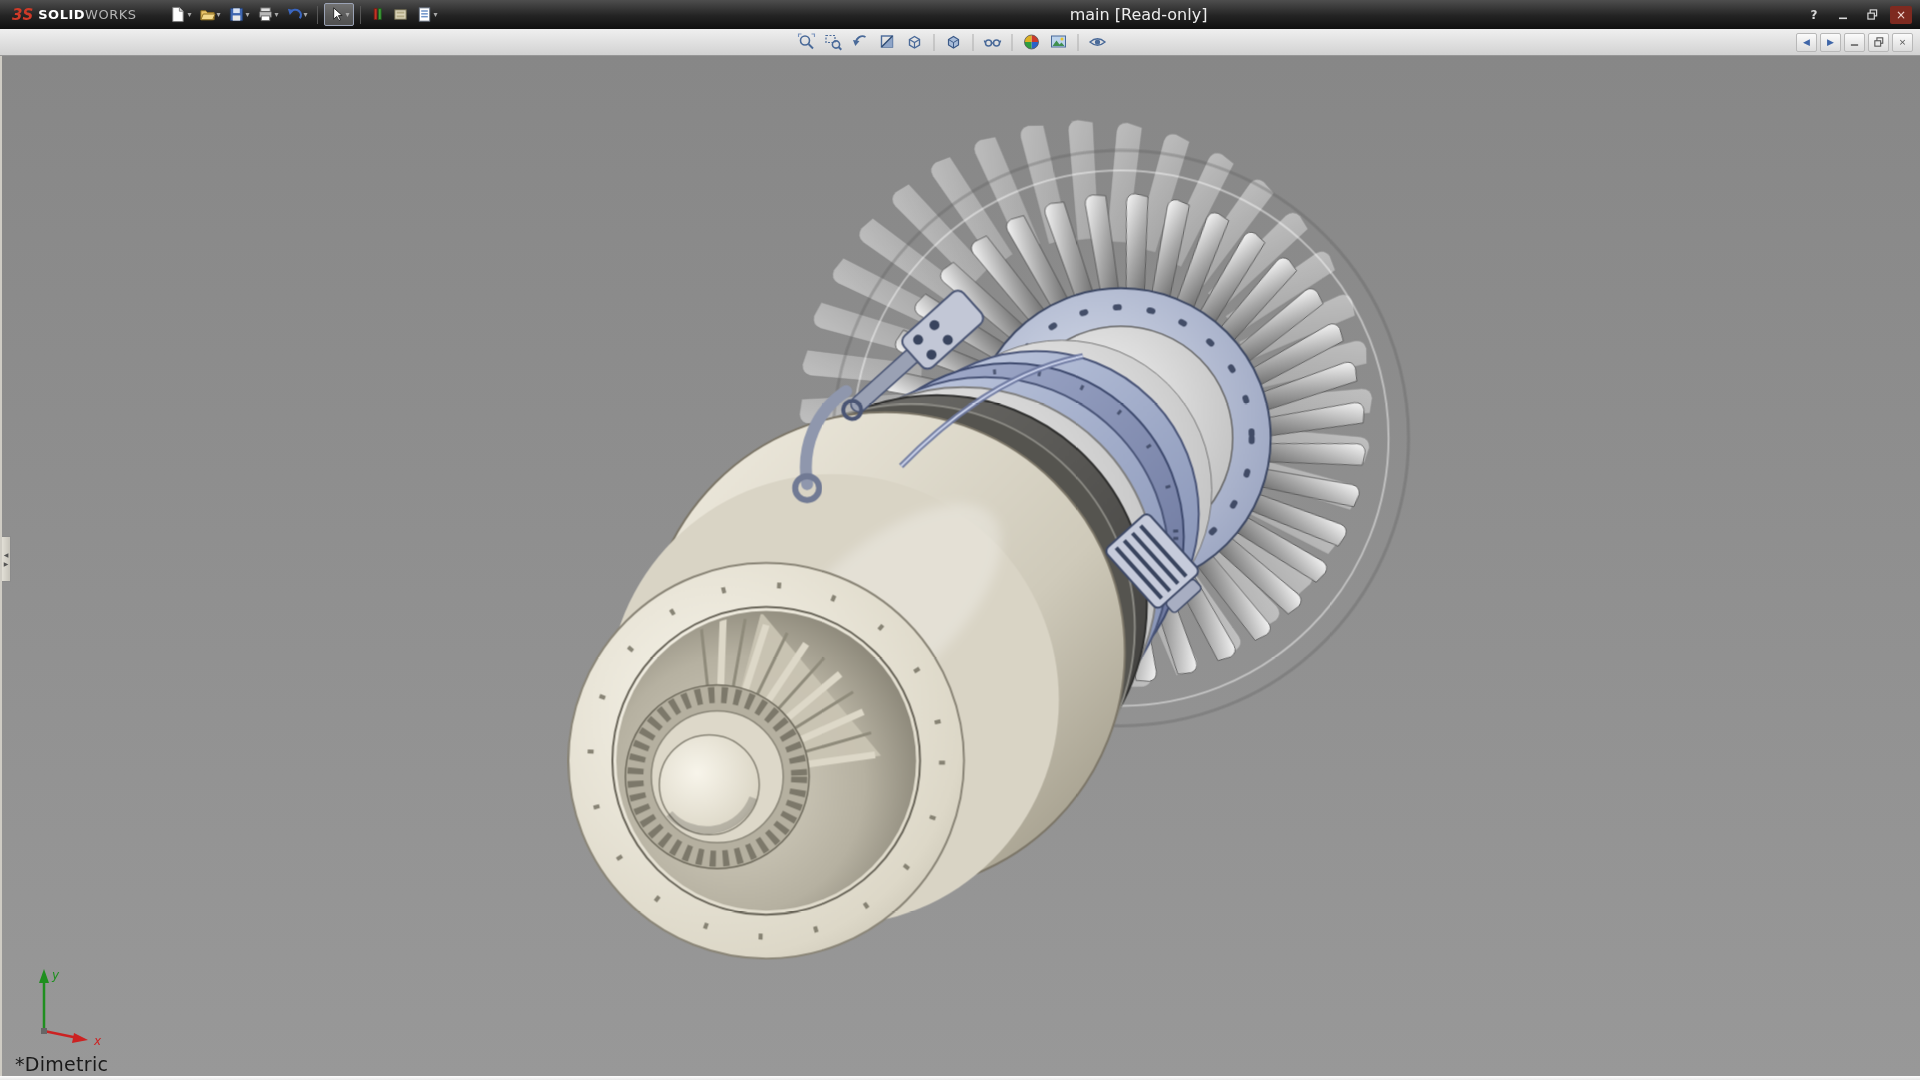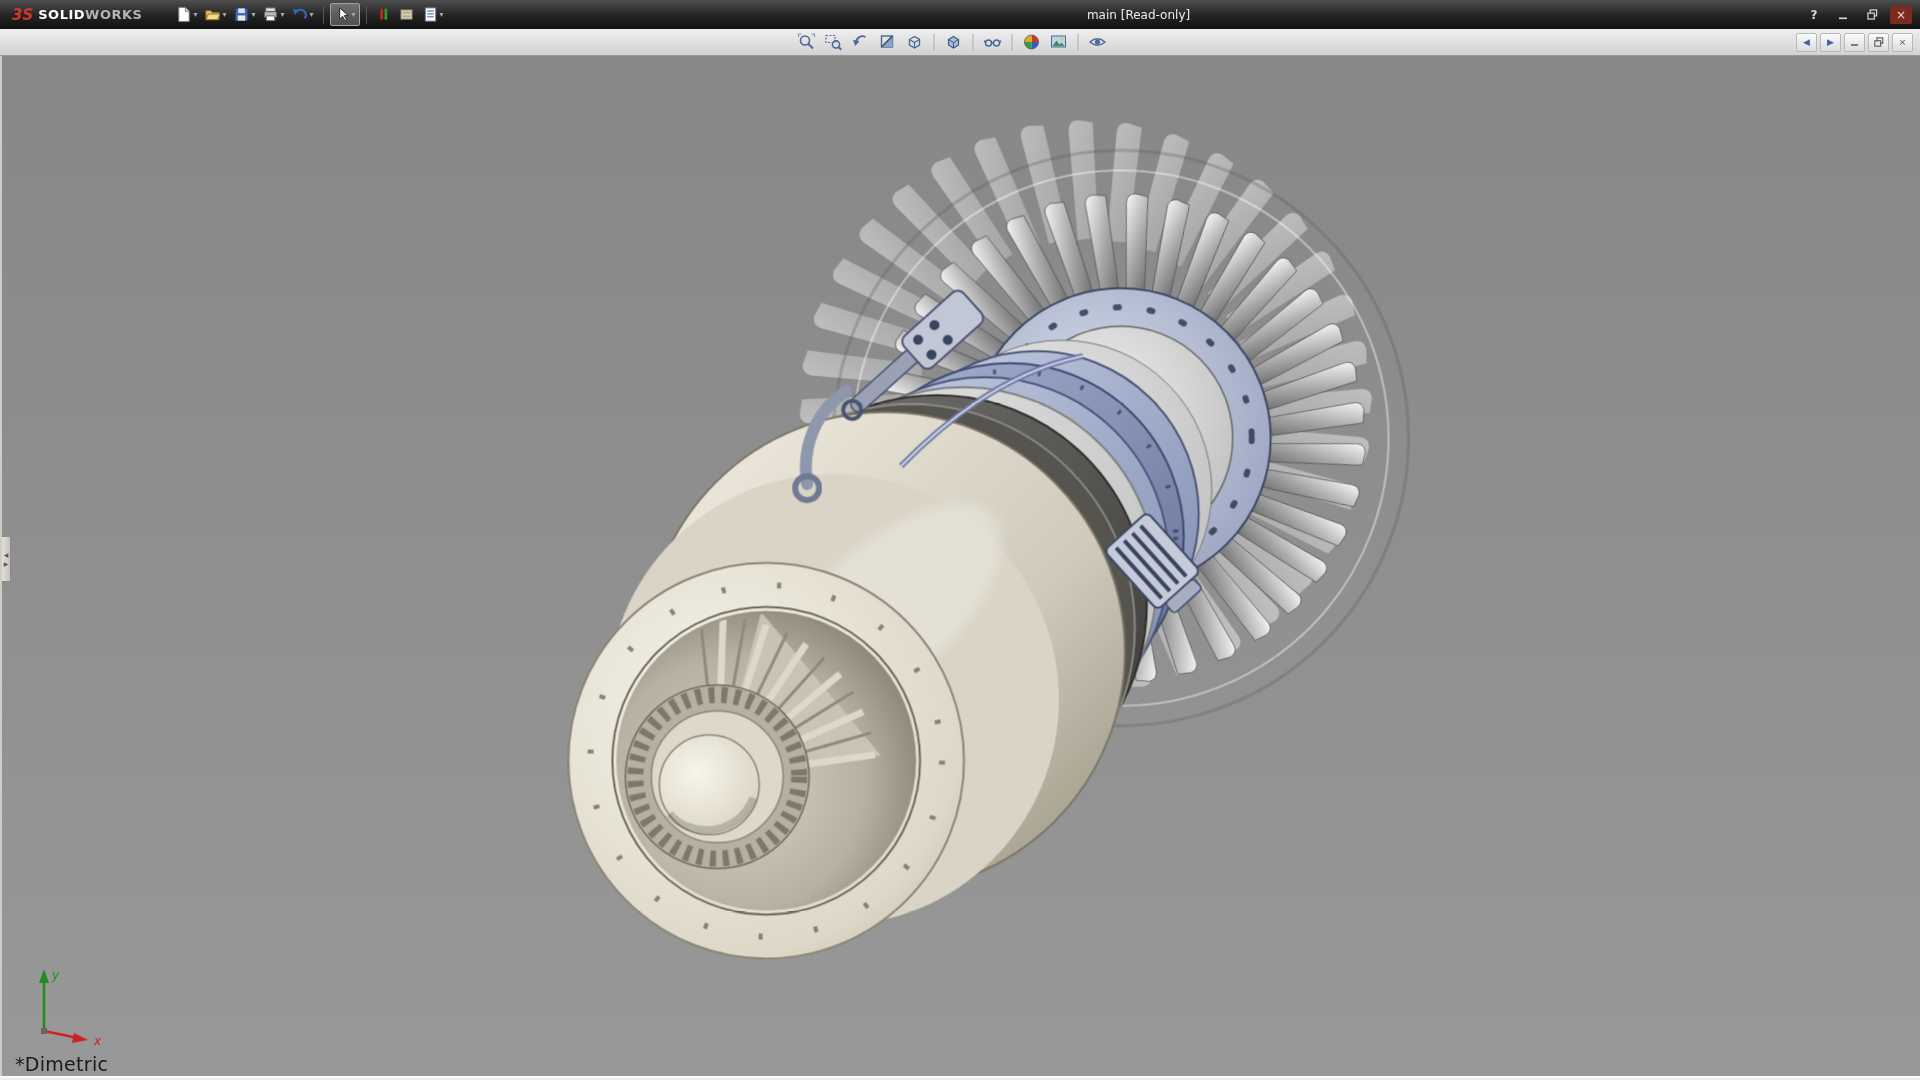--- a/index.html
+++ b/index.html
@@ -6,28 +6,28 @@
   html,body{width:1920px;height:1080px;overflow:hidden}
   body{font-family:"DejaVu Sans","Liberation Sans",sans-serif;background:#909090}
 
   
   .titlebar{height:29px;background:linear-gradient(#4e4e4e,#232323 55%,#101010);
     display:flex;align-items:center;position:relative;color:#ddd}
   .logo{display:flex;align-items:center;gap:5px;padding:0 12px;height:100%}
   .logo-mark{color:#cf3a28;font-weight:bold;font-style:italic;font-size:15px}
   .logo-text{font-size:13px;letter-spacing:.5px}
   .logo-text b{color:#fff}
-  .logo-text span{color:#b5b5b5;font-weight:bold}
+  .logo-text span{color:#b5b5b5;font-weight:normal}
   .tb{display:flex;align-items:center;gap:1px;margin-left:18px;height:100%}
   .tbtn{display:flex;align-items:center;height:23px;padding:0 3px;border-radius:2px}
   .tbtn.pressed{background:rgba(255,255,255,.25);border:1px solid #9aa2b5}
   .caret{font-size:8px;color:#a8a8a8;margin-left:1px;line-height:1}
   .tsep{width:1px;height:18px;background:#565656;margin:0 5px}
   .title-center{position:absolute;left:59.3%;transform:translateX(-50%);
-    font-size:12px;color:#ececec;white-space:nowrap}
+    font-size:16px;color:#ececec;white-space:nowrap}
   .win-ctrls{margin-left:auto;display:flex;align-items:center;gap:7px;padding-right:8px}
   .wbtn{width:22px;height:18px;display:flex;align-items:center;justify-content:center;
     font-size:12px;color:#d8d8d8;border-radius:2px}
   .wbtn.help{font-weight:bold}
   .wbtn.close{background:#7e2a20;color:#f2d9d4}
 
   
   .viewrow{height:27px;background:linear-gradient(#efefef,#d2d2d2);
     border-bottom:1px solid #979797;display:flex;align-items:center;position:relative}
   .hud{position:absolute;left:49.6%;transform:translateX(-50%);display:flex;

